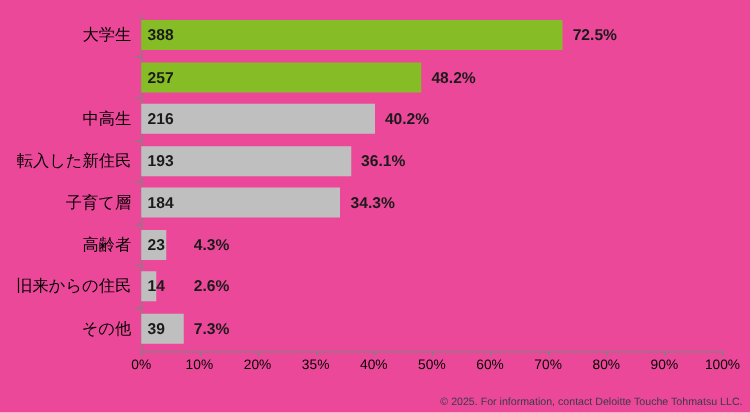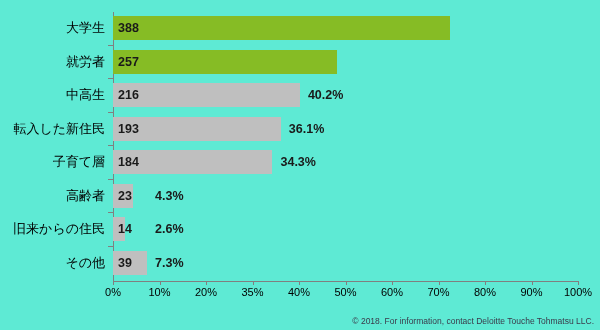--- a/index.html
+++ b/index.html
@@ -4,21 +4,21 @@
 <style>
   html, body {
     margin: 0;
     padding: 0;
     background: #ffffff;
   }
   #chart-root {
     position: relative;
     width: 600px;
     height: 330px;
-    background: #5eead4;
+    background: #ec4899;
     font-family: "Liberation Sans", "DejaVu Sans", sans-serif;
     overflow: hidden;
   }
 
   
   #plot-area {
     position: absolute;
     left: 113px;
     top: 12px;
     width: 465px;   
@@ -146,21 +146,20 @@
     font-family: "Liberation Sans", "DejaVu Sans", sans-serif;
   }
 </style>
 </head>
 <body>
 
 <div id="chart-root">
 
   <div id="category-labels">
       <div class="cat-label" style="top: 4px;">大学生</div>
-      <div class="cat-label" style="top: 37.5px;">就労者</div>
       <div class="cat-tick" style="top: 32.75px;"></div>
       <div class="cat-label" style="top: 71px;">中高生</div>
       <div class="cat-tick" style="top: 66.25px;"></div>
       <div class="cat-label" style="top: 104.5px;">転入した新住民</div>
       <div class="cat-tick" style="top: 99.75px;"></div>
       <div class="cat-label" style="top: 138px;">子育て層</div>
       <div class="cat-tick" style="top: 133.25px;"></div>
       <div class="cat-label" style="top: 171.5px;">高齢者</div>
       <div class="cat-tick" style="top: 166.75px;"></div>
       <div class="cat-label" style="top: 205px;">旧来からの住民</div>
@@ -168,24 +167,26 @@
       <div class="cat-label" style="top: 238.5px;">その他</div>
       <div class="cat-tick" style="top: 233.75px;"></div>
     </div>
 
   <div id="y-axis-line"></div>
 
   <div id="plot-area">
       <div class="bar-row" style="top: 4px;">
         <div class="bar-rect" style="width: 337.125px; background: rgb(134, 188, 37);"></div>
         <div class="bar-value">388</div>
+        <div class="bar-pct" style="left: 345.125px;">72.5%</div>
       </div>
       <div class="bar-row" style="top: 37.5px;">
         <div class="bar-rect" style="width: 224.13px; background: rgb(134, 188, 37);"></div>
         <div class="bar-value">257</div>
+        <div class="bar-pct" style="left: 232.13px;">48.2%</div>
       </div>
       <div class="bar-row" style="top: 71px;">
         <div class="bar-rect" style="width: 186.93px; background: rgb(191, 191, 191);"></div>
         <div class="bar-value">216</div>
         <div class="bar-pct" style="left: 194.93px;">40.2%</div>
       </div>
       <div class="bar-row" style="top: 104.5px;">
         <div class="bar-rect" style="width: 167.865px; background: rgb(191, 191, 191);"></div>
         <div class="bar-value">193</div>
         <div class="bar-pct" style="left: 175.865px;">36.1%</div>
@@ -232,15 +233,15 @@
       <div class="x-tick" style="left: 325.5px;"></div>
       <div class="x-tick-label" style="left: 325.5px;">70%</div>
       <div class="x-tick" style="left: 372px;"></div>
       <div class="x-tick-label" style="left: 372px;">80%</div>
       <div class="x-tick" style="left: 418.5px;"></div>
       <div class="x-tick-label" style="left: 418.5px;">90%</div>
       <div class="x-tick" style="left: 465px;"></div>
       <div class="x-tick-label" style="left: 465px;">100%</div>
     </div>
 
-  <div id="footer-note">© 2018. For information, contact Deloitte Touche Tohmatsu LLC.</div>
+  <div id="footer-note">© 2025. For information, contact Deloitte Touche Tohmatsu LLC.</div>
 
 </div>
 
 </body></html>

